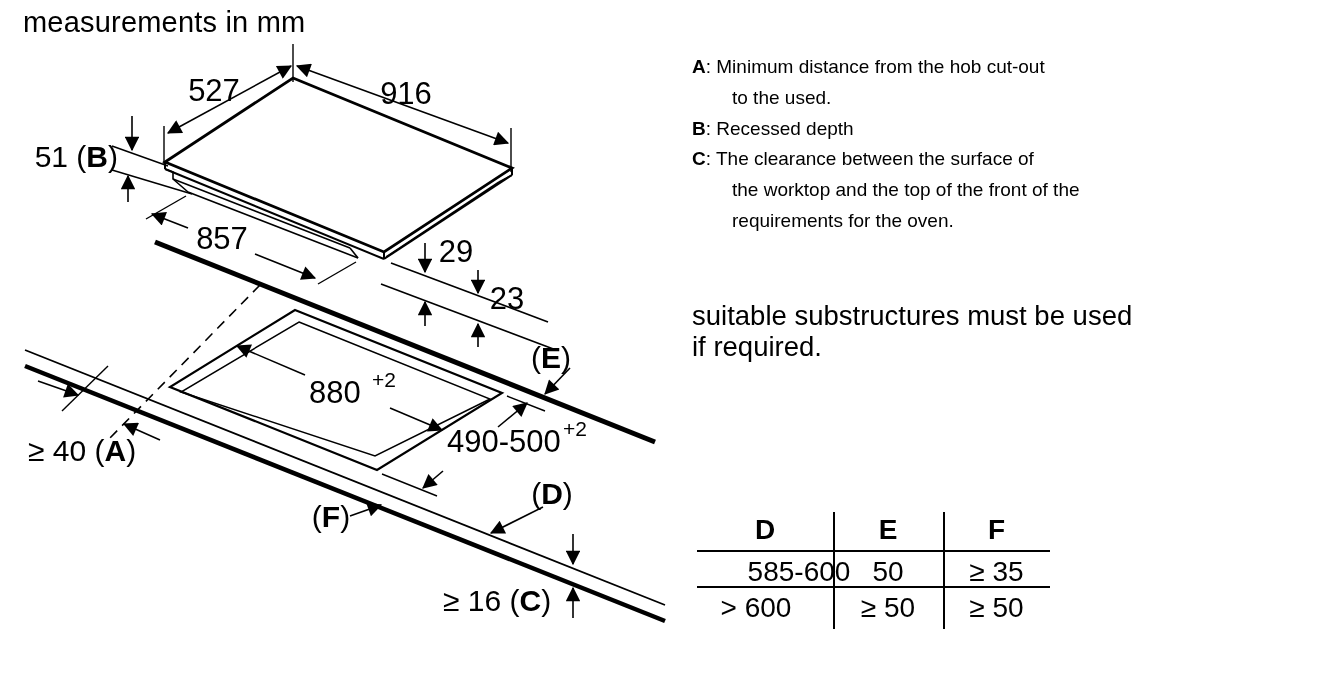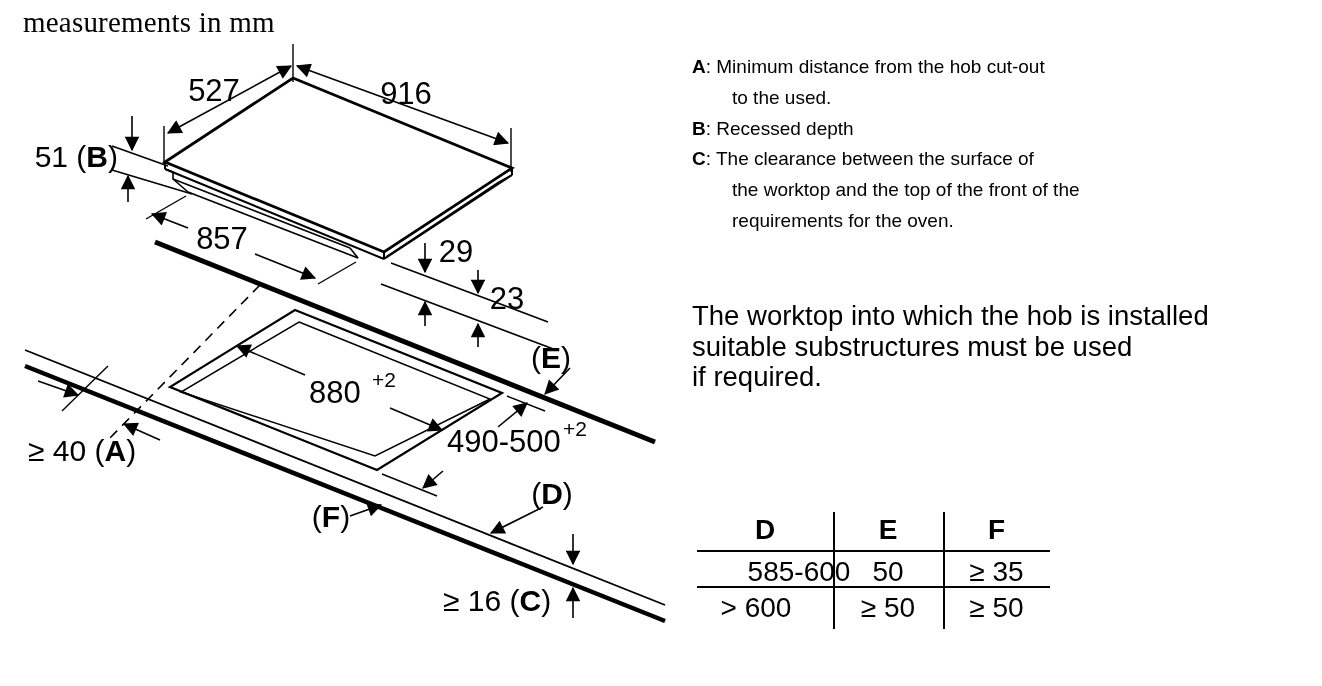--- a/index.html
+++ b/index.html
@@ -1,19 +1,19 @@
 <!DOCTYPE html>
 <html><head>
 <meta charset="utf-8">
 <style>
   html,body{margin:0;padding:0;background:#e8e8e8;}
   #canvas{position:relative;width:1322px;height:686px;background:#ffffff;overflow:hidden;
           font-family:"Liberation Sans", sans-serif;color:#000;}
   #diagram-svg{position:absolute;left:0;top:0;}
-  .page-title{position:absolute;left:23px;top:6px;font-size:29px;letter-spacing:0.2px;font-family:Liberation Serif, serif;}
+  .page-title{position:absolute;left:23px;top:6px;font-size:29px;letter-spacing:0.2px;}
   .right-col{position:absolute;left:692px;top:52px;width:610px;font-size:19px;line-height:30.8px;}
   .def-letter{font-weight:bold;}
   .cont{padding-left:40px;}
   .note{position:absolute;left:692px;top:301px;width:620px;font-size:27.5px;line-height:30.6px;}
   .tbl-txt{position:absolute;font-size:28px;text-align:center;}
   .tbl-head{font-weight:bold;}
   .tbl-line{position:absolute;background:#000;}
   svg text{font-family:"Liberation Sans", sans-serif;fill:#000;}
   .dimnum{font-size:31px;}
   .dimsup{font-size:21px;}
@@ -167,21 +167,20 @@
       <div><span class="def-letter">B</span><span>: </span><span>Recessed depth</span></div>
     </div>
     <div>
       <div><span class="def-letter">C</span><span>: </span><span>The clearance between the surface of</span></div>
       <div class="cont">the worktop and the top of the front of the</div>
       <div class="cont">requirements for the oven.</div>
     </div>
   </div>
 
   <div class="note">
-    <div>The worktop into which the hob is installed</div>
     <div>suitable substructures must be used</div>
     <div>if required.</div>
   </div>
 
   <div>
     <div class="tbl-txt tbl-head" style="left:697px;top:514px;width:136px;">D</div>
     <div class="tbl-txt tbl-head" style="left:833px;top:514px;width:110px;">E</div>
     <div class="tbl-txt tbl-head" style="left:943px;top:514px;width:107px;">F</div>
 
     <div class="tbl-line" style="left:697px;top:550px;width:353px;height:2px;"></div>

